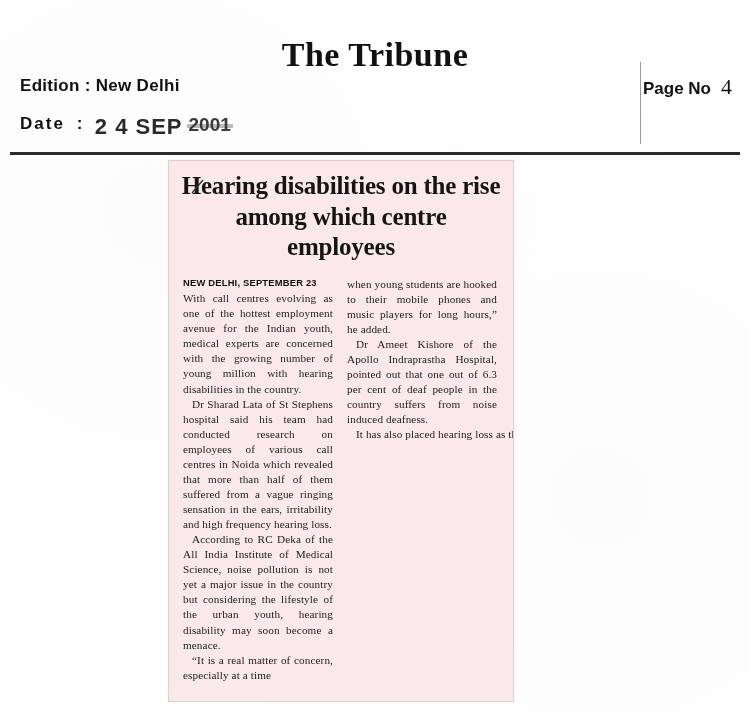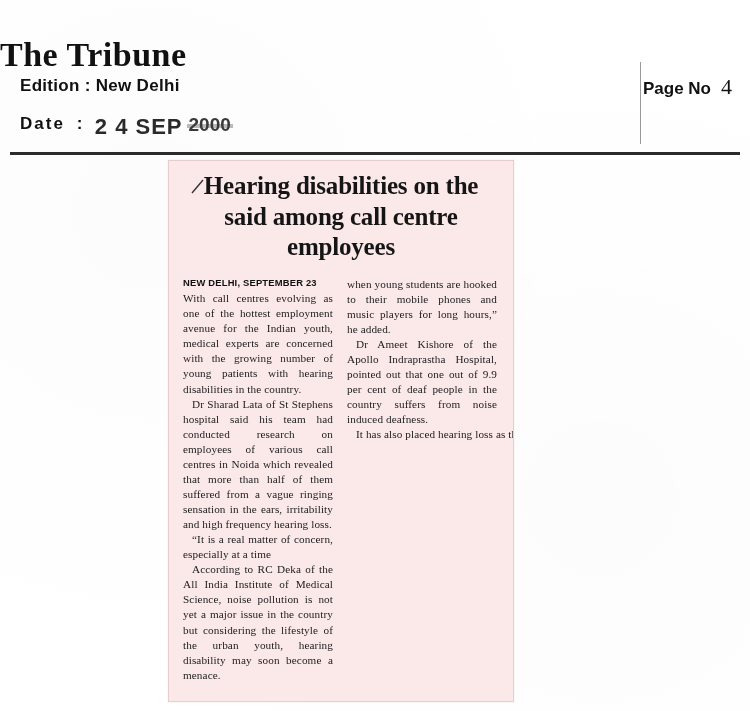--- a/index.html
+++ b/index.html
@@ -23,20 +23,21 @@
     background-image:
       radial-gradient(circle at 20% 30%, rgba(0,0,0,0.012) 0%, rgba(0,0,0,0) 60%),
       radial-gradient(circle at 80% 70%, rgba(0,0,0,0.012) 0%, rgba(0,0,0,0) 60%);
   }
   
   .masthead {
     position: absolute;
     top: 36px;
     left: 0;
     width: 750px;
+    text-align: center;
   }
   .masthead-title {
     font-family: "Liberation Serif", serif;
     font-size: 34px;
     font-weight: bold;
     letter-spacing: 0.5px;
     color: #111;
   }
   .edition-row {
     position: absolute;
@@ -193,53 +194,53 @@
 
   <div class="edition-row">
     <span>Edition :</span>
     <span>New Delhi</span>
   </div>
 
   <div class="date-row">
     <span class="date-label">Date</span>
     <span class="date-colon">:</span>
     <span class="date-value">2 4 SEP</span>
-    <span class="date-year">2000</span>
+    <span class="date-year">2001</span>
   </div>
 
   <div class="page-no">
     <span>Page No</span>
     <span class="page-no-value">4</span>
   </div>
 
   <div class="vrule"></div>
   <div class="hrule"></div>
 
   <div class="clipping">
 
     <div class="tickmark">
       <svg width="14" height="16" viewBox="0 0 14 16">
         <path d="M1 14 L12 1" stroke="#333" stroke-width="1.4" fill="none"></path>
       </svg>
     </div>
 
-    <div class="clip-headline">Hearing disabilities on the said among call centre employees</div>
+    <div class="clip-headline">Hearing disabilities on the rise among which centre employees</div>
 
     <div class="columns">
 
       <div class="col">
         <span class="dateline">NEW DELHI, SEPTEMBER 23</span>
-        <p class="para first">With call centres evolving as one of the hottest employment avenue for the Indian youth, medical experts are concerned with the growing number of young patients with hearing disabilities in the country.</p>
+        <p class="para first">With call centres evolving as one of the hottest employment avenue for the Indian youth, medical experts are concerned with the growing number of young million with hearing disabilities in the country.</p>
         <p class="para">Dr Sharad Lata of St Stephens hospital said his team had conducted research on employees of various call centres in Noida which revealed that more than half of them suffered from a vague ringing sensation in the ears, irritability and high frequency hearing loss.</p>
+        <p class="para">According to RC Deka of the All India Institute of Medical Science, noise pollution is not yet a major issue in the country but considering the lifestyle of the urban youth, hearing disability may soon become a menace.</p>
         <p class="para">“It is a real matter of concern, especially at a time</p>
-        <p class="para">According to RC Deka of the All India Institute of Medical Science, noise pollution is not yet a major issue in the country but considering the lifestyle of the urban youth, hearing disability may soon become a menace.</p>
       </div>
 
       <div class="col">
         <p class="para first">when young students are hooked to their mobile phones and music players for long hours,” he added.</p>
-        <p class="para">Dr Ameet Kishore of the Apollo Indraprastha Hospital, pointed out that one out of 9.9 per cent of deaf people in the country suffers from noise induced deafness.</p>
+        <p class="para">Dr Ameet Kishore of the Apollo Indraprastha Hospital, pointed out that one out of 6.3 per cent of deaf people in the country suffers from noise induced deafness.</p>
         <p class="para endmark">It has also placed hearing loss as the number one disability in the world with loud music, recreational equipment and noisy workplaces causing one-third of all such cases—PTI</p>
       </div>
 
     </div>
   </div>
 
 </div>
 
 </body></html>

